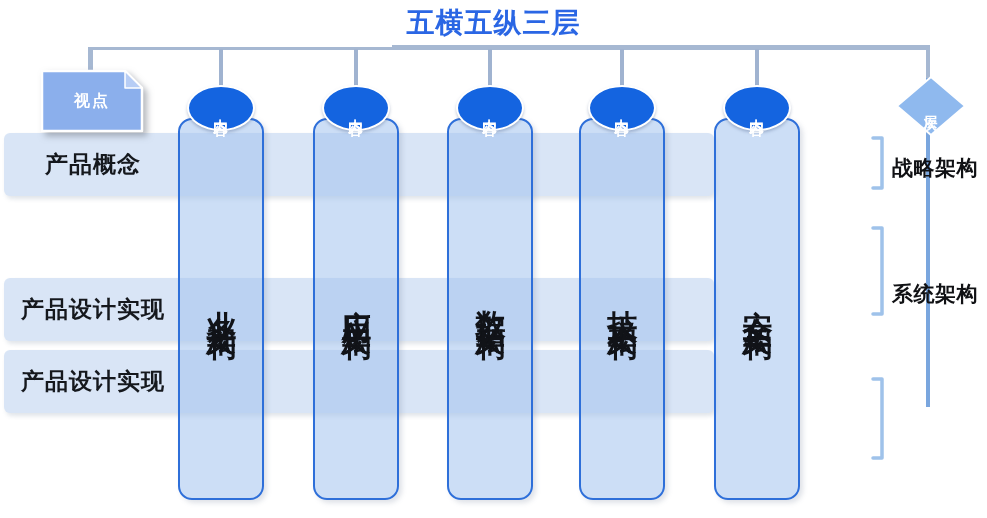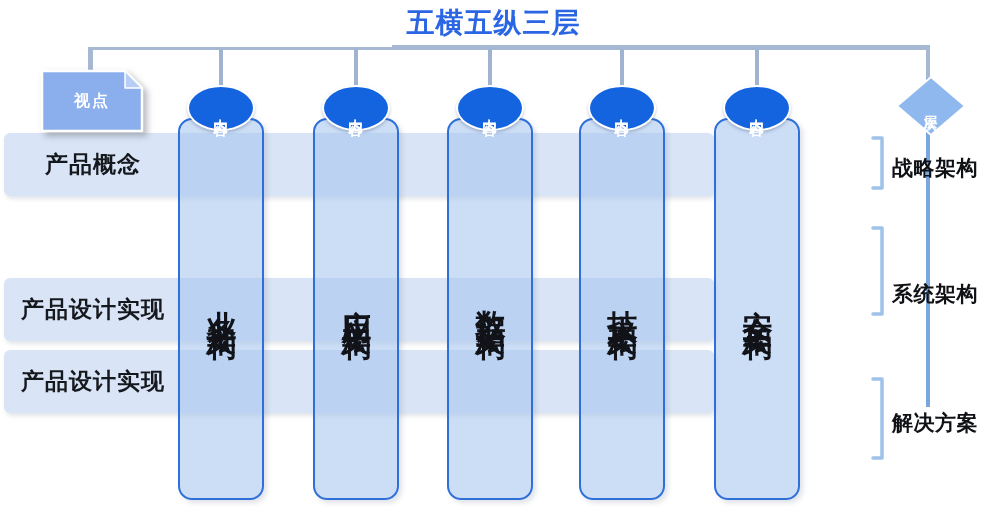--- a/index.html
+++ b/index.html
@@ -172,15 +172,14 @@
     </svg>
   </div>
   <div class="bracket b3">
     <svg width="14" height="83" viewBox="0 0 14 83">
       <path d="M2,2 L11,2 L11,81 L2,81" fill="none" stroke="#9fc2ea" stroke-width="3.5" stroke-linecap="round" stroke-linejoin="round"></path>
     </svg>
   </div>
 
   <div class="layer-label l1">战略架构</div>
   <div class="layer-label l2">系统架构</div>
-  <div class="layer-label l3">解决方案</div>
 
 </div>
 
 </body></html>

